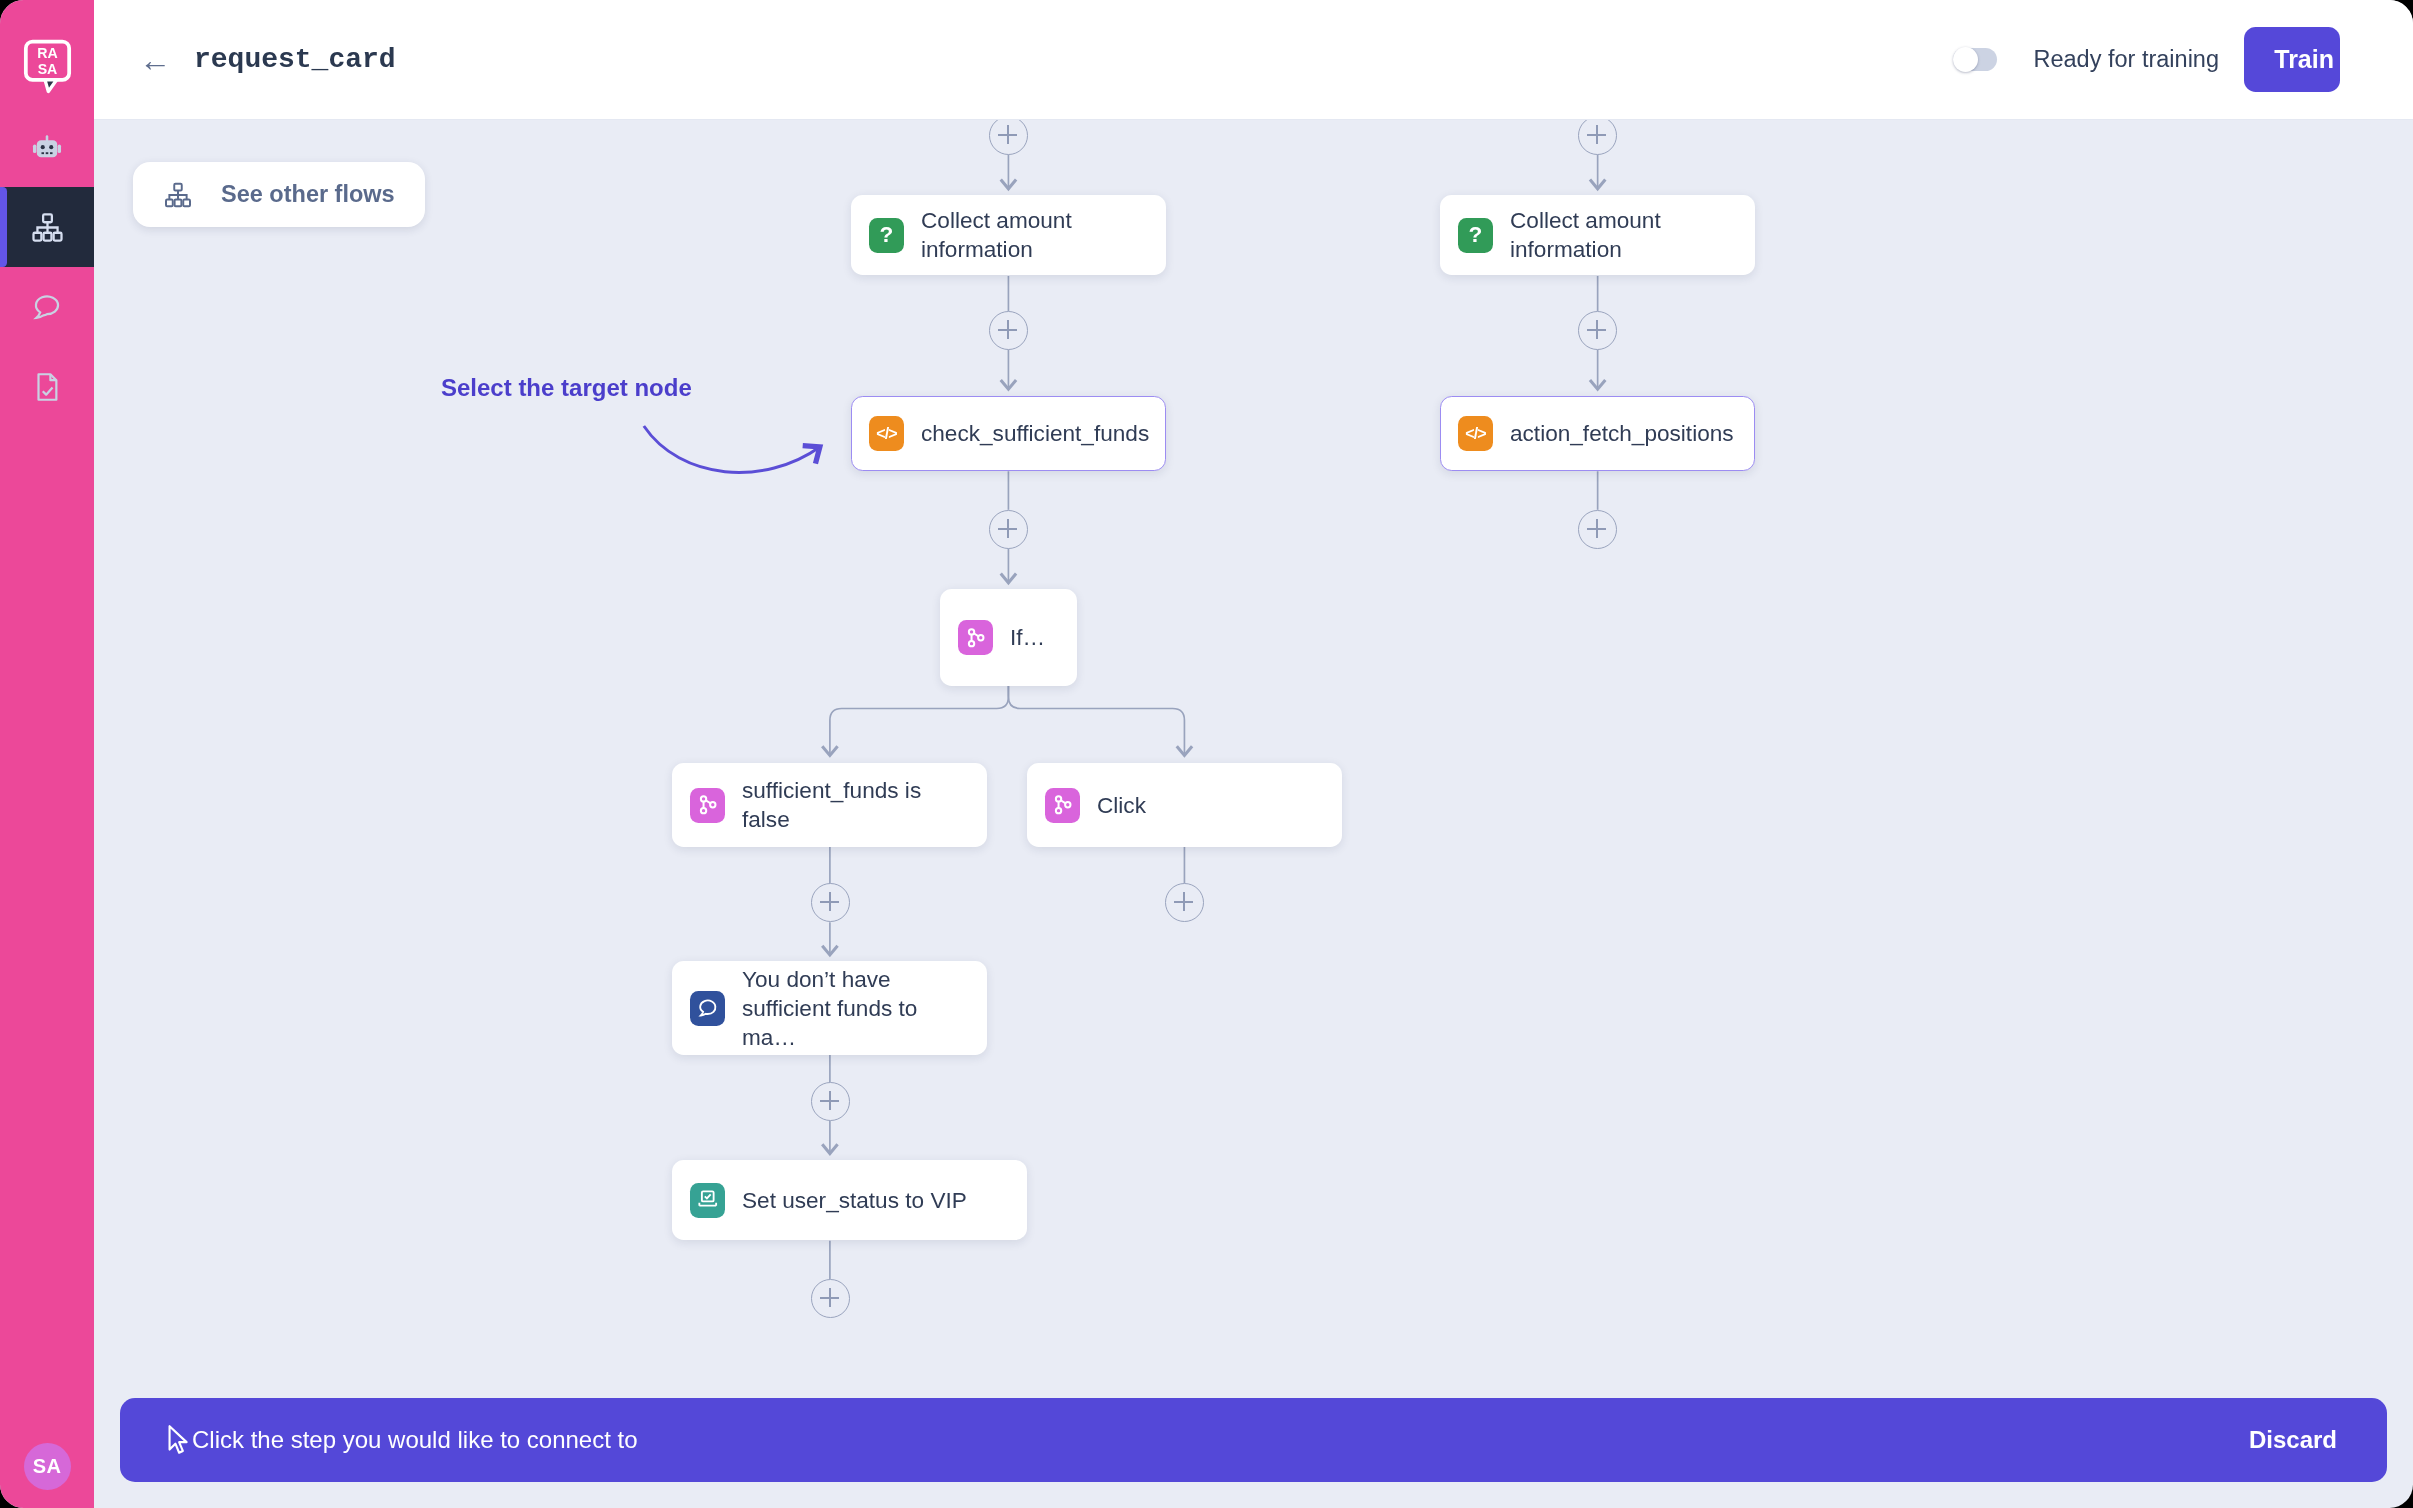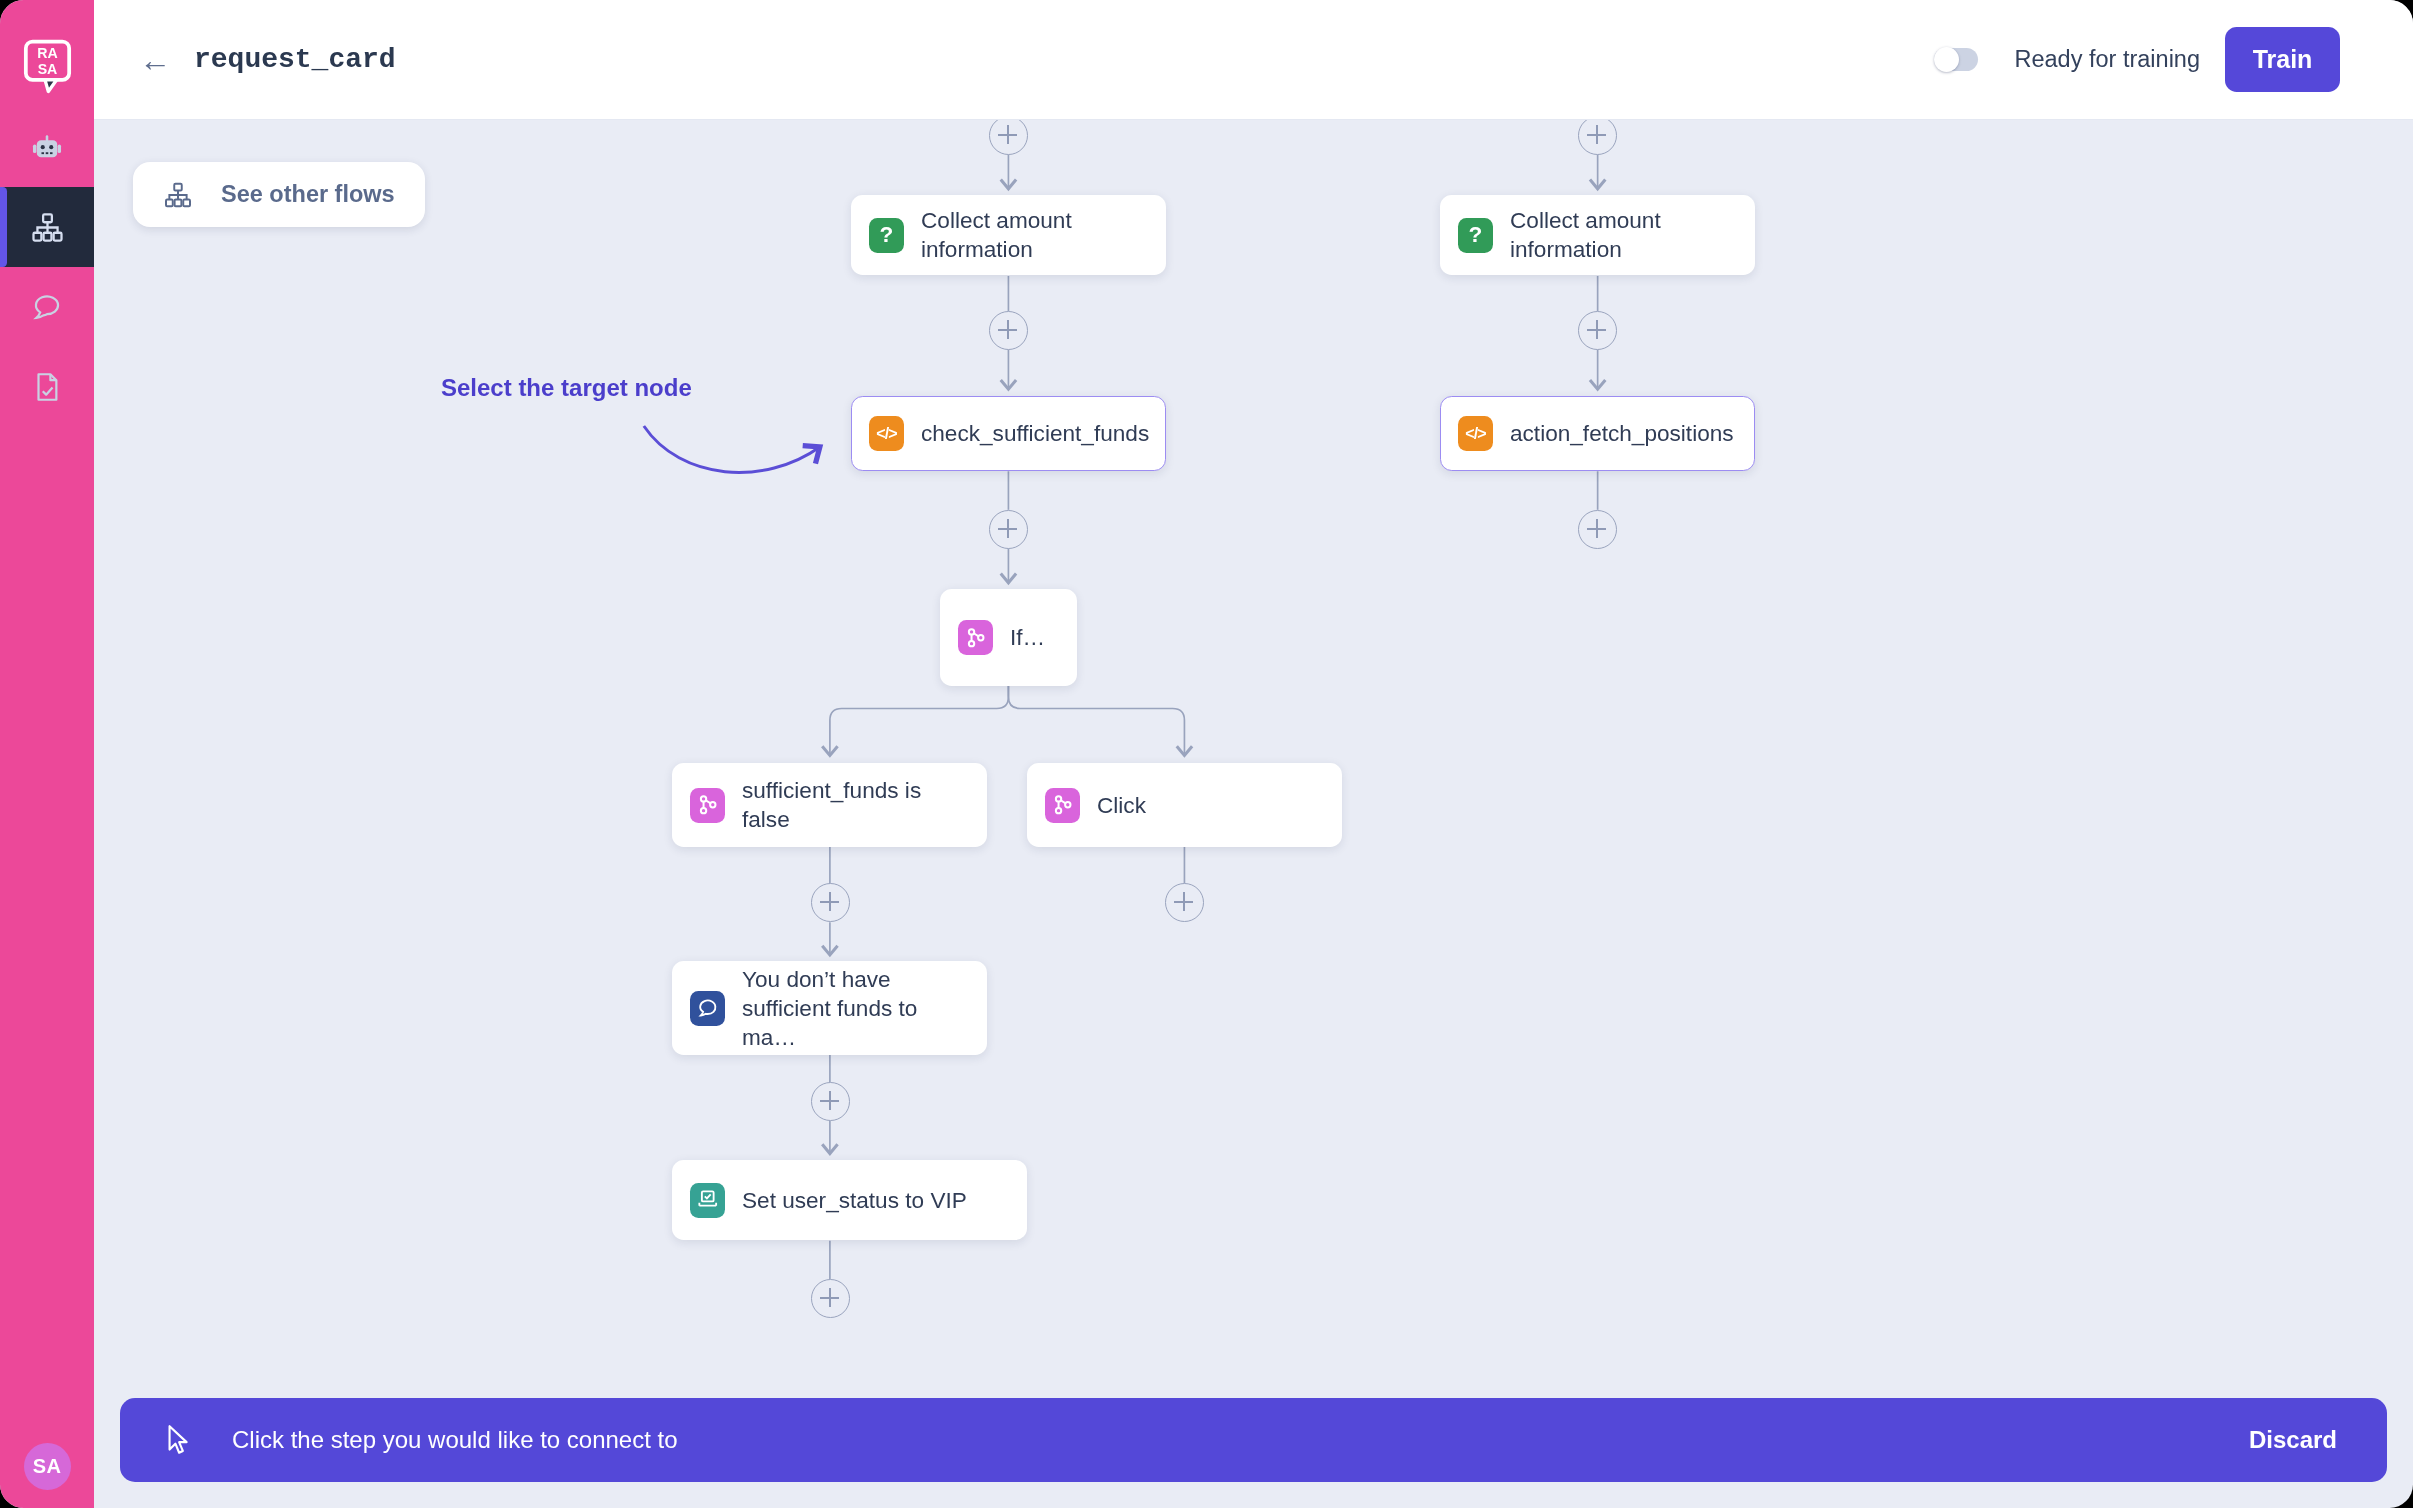--- a/index.html
+++ b/index.html
@@ -18,22 +18,22 @@
   
   .header{position:absolute;left:94px;top:0;right:0;height:120px;background:#fff;z-index:10;
           border-bottom:0.8px solid #e4e8f2;display:flex;align-items:center;padding:0 73px 0 44px;box-sizing:border-box;}
   .back-btn{font-size:32px;color:#5f6e8e;width:34px;line-height:34px;cursor:pointer;background:none;border:none;padding:0;font-family:inherit;}
   .page-title{font-size:28px;font-weight:bold;color:#2b3950;margin-left:22px;font-family:Liberation Mono, monospace;}
   .header-spacer{flex:1;}
   .toggle{position:relative;width:44px;height:23.5px;border-radius:11.7px;background:#ccd3e3;cursor:pointer;flex:none;}
   .toggle .knob{position:absolute;left:0.8px;top:-0.8px;width:25px;height:25px;border-radius:50%;background:#fff;
                 box-shadow:0 0.8px 2.5px rgba(40,50,90,.35);}
   .toggle-label{font-size:23.5px;color:#33415c;margin-left:37px;}
-  .train-btn{margin-left:25px;width:115px;height:65px;border-radius:11.7px;background:#5548d9;color:#fff;
-             font-size:25px;font-weight:bold;border:none;cursor:pointer;font-family:inherit;}
+  .train-btn{margin-left:25px;width:96px;height:65px;border-radius:11.7px;background:#5548d9;color:#fff;
+             font-size:25px;font-weight:bold;border:none;cursor:pointer;font-family:inherit;text-align:right;}
 
   
   .canvas{position:absolute;left:94px;top:120px;width:2320px;height:1389px;z-index:1;}
   .connectors{position:absolute;inset:0;pointer-events:none;}
 
   .pill-btn{position:absolute;left:39px;top:42px;height:65px;padding:0 30px;display:flex;align-items:center;gap:28px;
             background:#fff;border:none;border-radius:17px;box-shadow:0 2.5px 8.4px rgba(40,50,90,.12);
             font-size:23.5px;font-weight:600;color:#5a6a8c;cursor:pointer;font-family:inherit;}
 
   .node{position:absolute;background:#fff;border-radius:11.7px;box-shadow:0 2.5px 10px rgba(30,40,80,.10);
@@ -52,21 +52,21 @@
             cursor:pointer;box-sizing:border-box;}
   .plus-btn::before,.plus-btn::after{content:"";position:absolute;background:#8f9ab6;}
   .plus-btn::before{left:8.4px;top:17px;width:18.4px;height:2.1px;}
   .plus-btn::after{left:17px;top:8.4px;width:2.1px;height:18.4px;}
 
   .annotation{position:absolute;left:347px;top:254px;font-size:24px;font-weight:600;color:#4b3ecb;}
 
   
   .bottombar{position:absolute;left:120px;top:1398px;width:2267px;height:84px;border-radius:15px;background:#5448d8;
              z-index:20;display:flex;align-items:center;padding:0 44px 0 42px;box-sizing:border-box;}
-  .bottombar-msg{margin-left:40px;font-size:24px;color:#fff;flex:1;}
+  .bottombar-msg{font-size:24px;color:#fff;flex:1;}
   .discard-btn{background:none;border:none;color:#fff;font-size:24px;font-weight:bold;cursor:pointer;font-family:inherit;}
 </style>
 </head>
 <body>
 
 <div class="screen">
  <div class="window">
 
   <div class="canvas">
 

